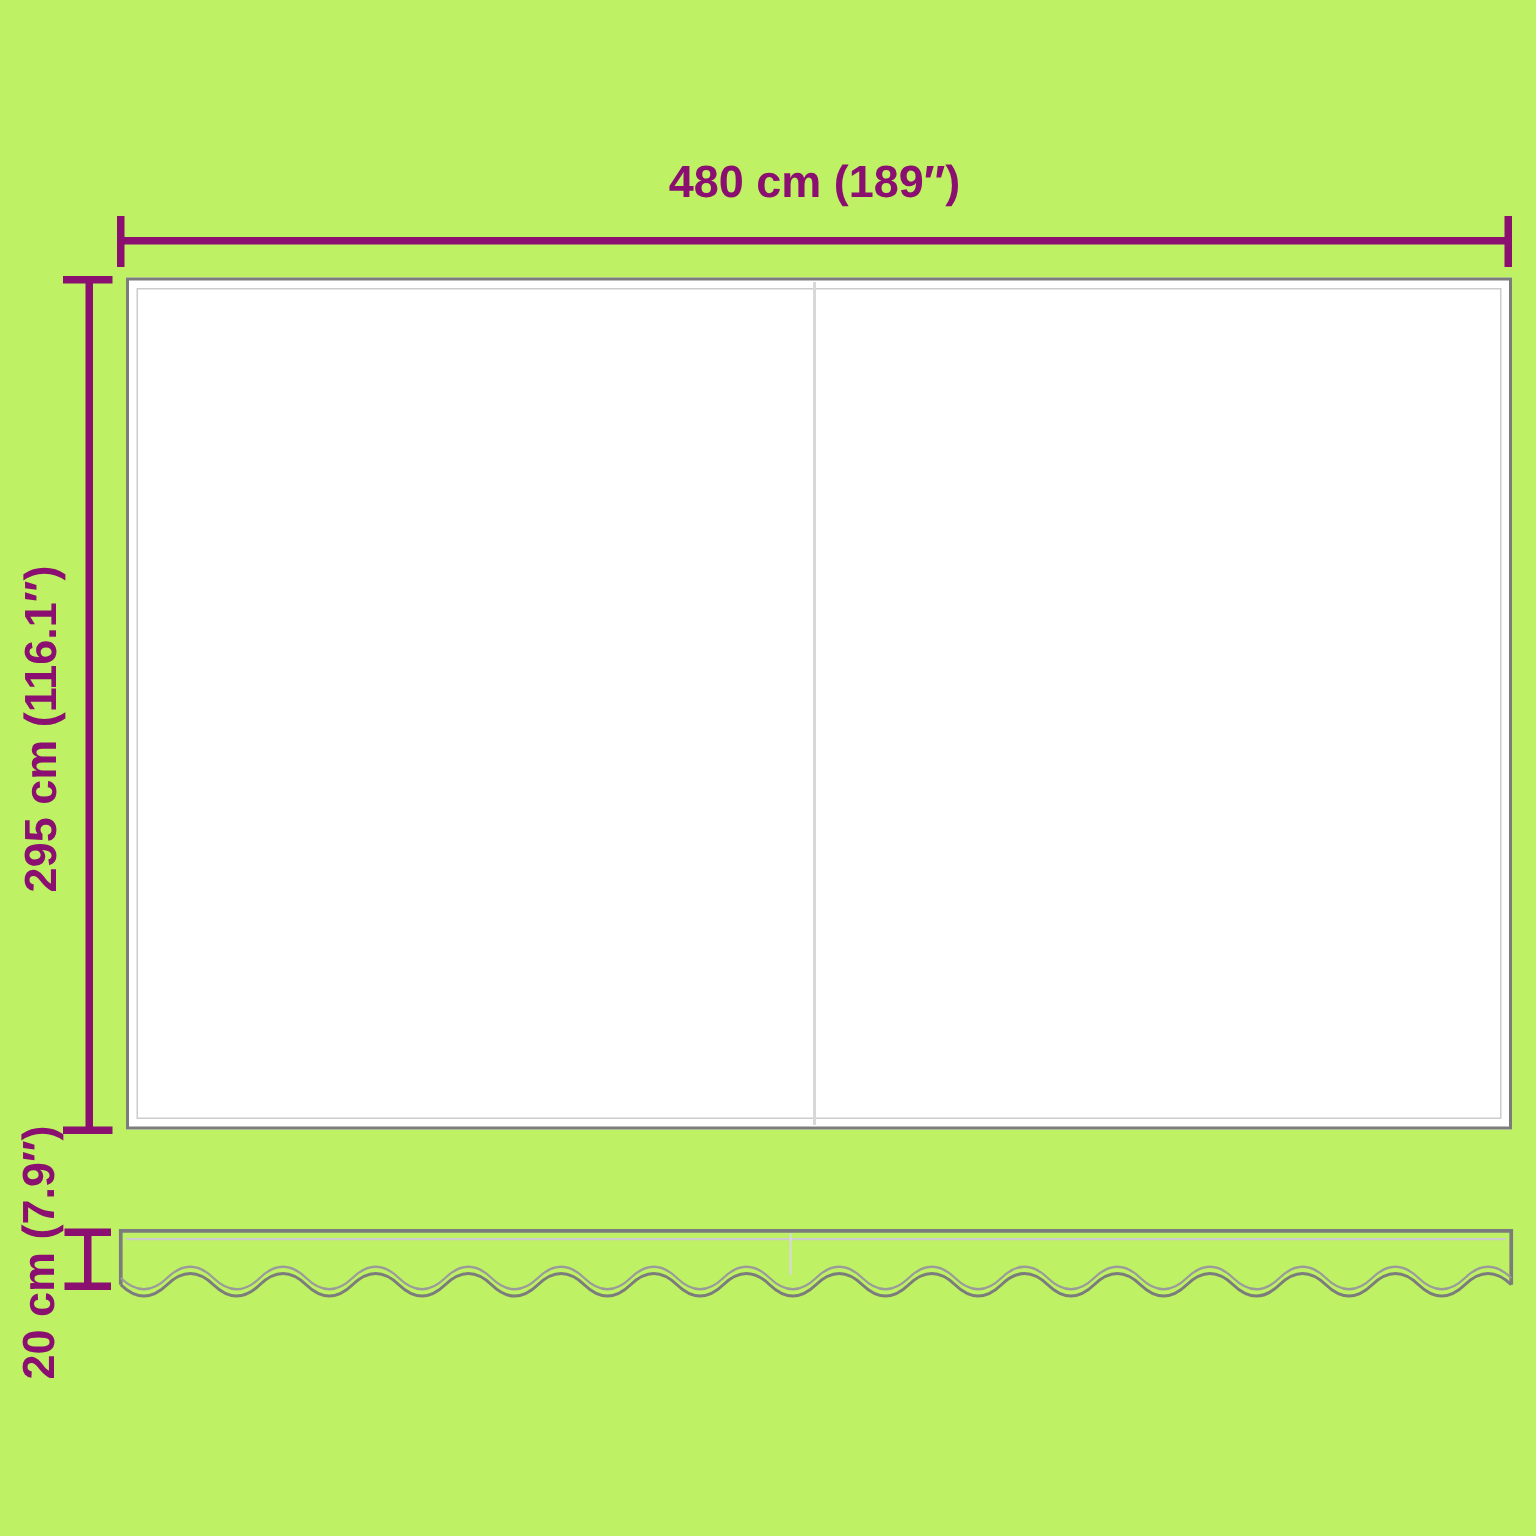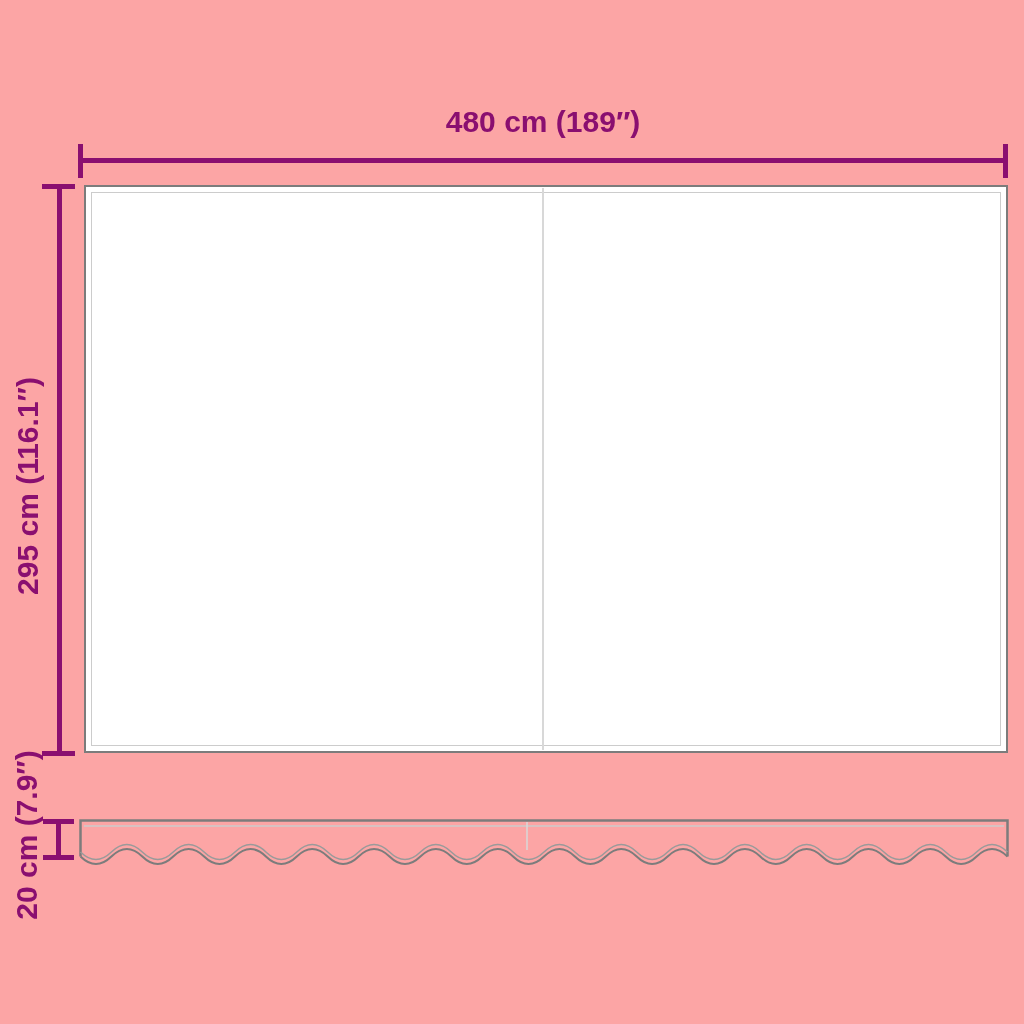--- a/index.html
+++ b/index.html
@@ -1,17 +1,17 @@
 <!DOCTYPE html>
 <html style="--dimension-accent: #8a0f70; --fabric-outline: #7c7c7c; --fabric-inner-line: #cccccc; --seam: #d8d8d8; --background: #ffffff;"><head>
 <meta charset="utf-8">
 <style>
   html,body{margin:0;padding:0;background:#fff;}
   .stage{
-    position:relative;width:1024px;height:1024px;background:#fca5a5;overflow:hidden;
+    position:relative;width:1024px;height:1024px;background:#bef264;overflow:hidden;
     font-family:"Liberation Sans","DejaVu Sans",sans-serif;
   }
   .dim-label{
     position:absolute;
     font-size:30px;font-weight:700;color:var(--dimension-accent,#8a0f70);
     white-space:nowrap;line-height:1;
     transform:translate(-50%,-50%);
   }
   .dim-label.rot{transform:translate(-50%,-50%) rotate(-90deg);}
   .dim-line{position:absolute;background:var(--dimension-accent,#8a0f70);}

